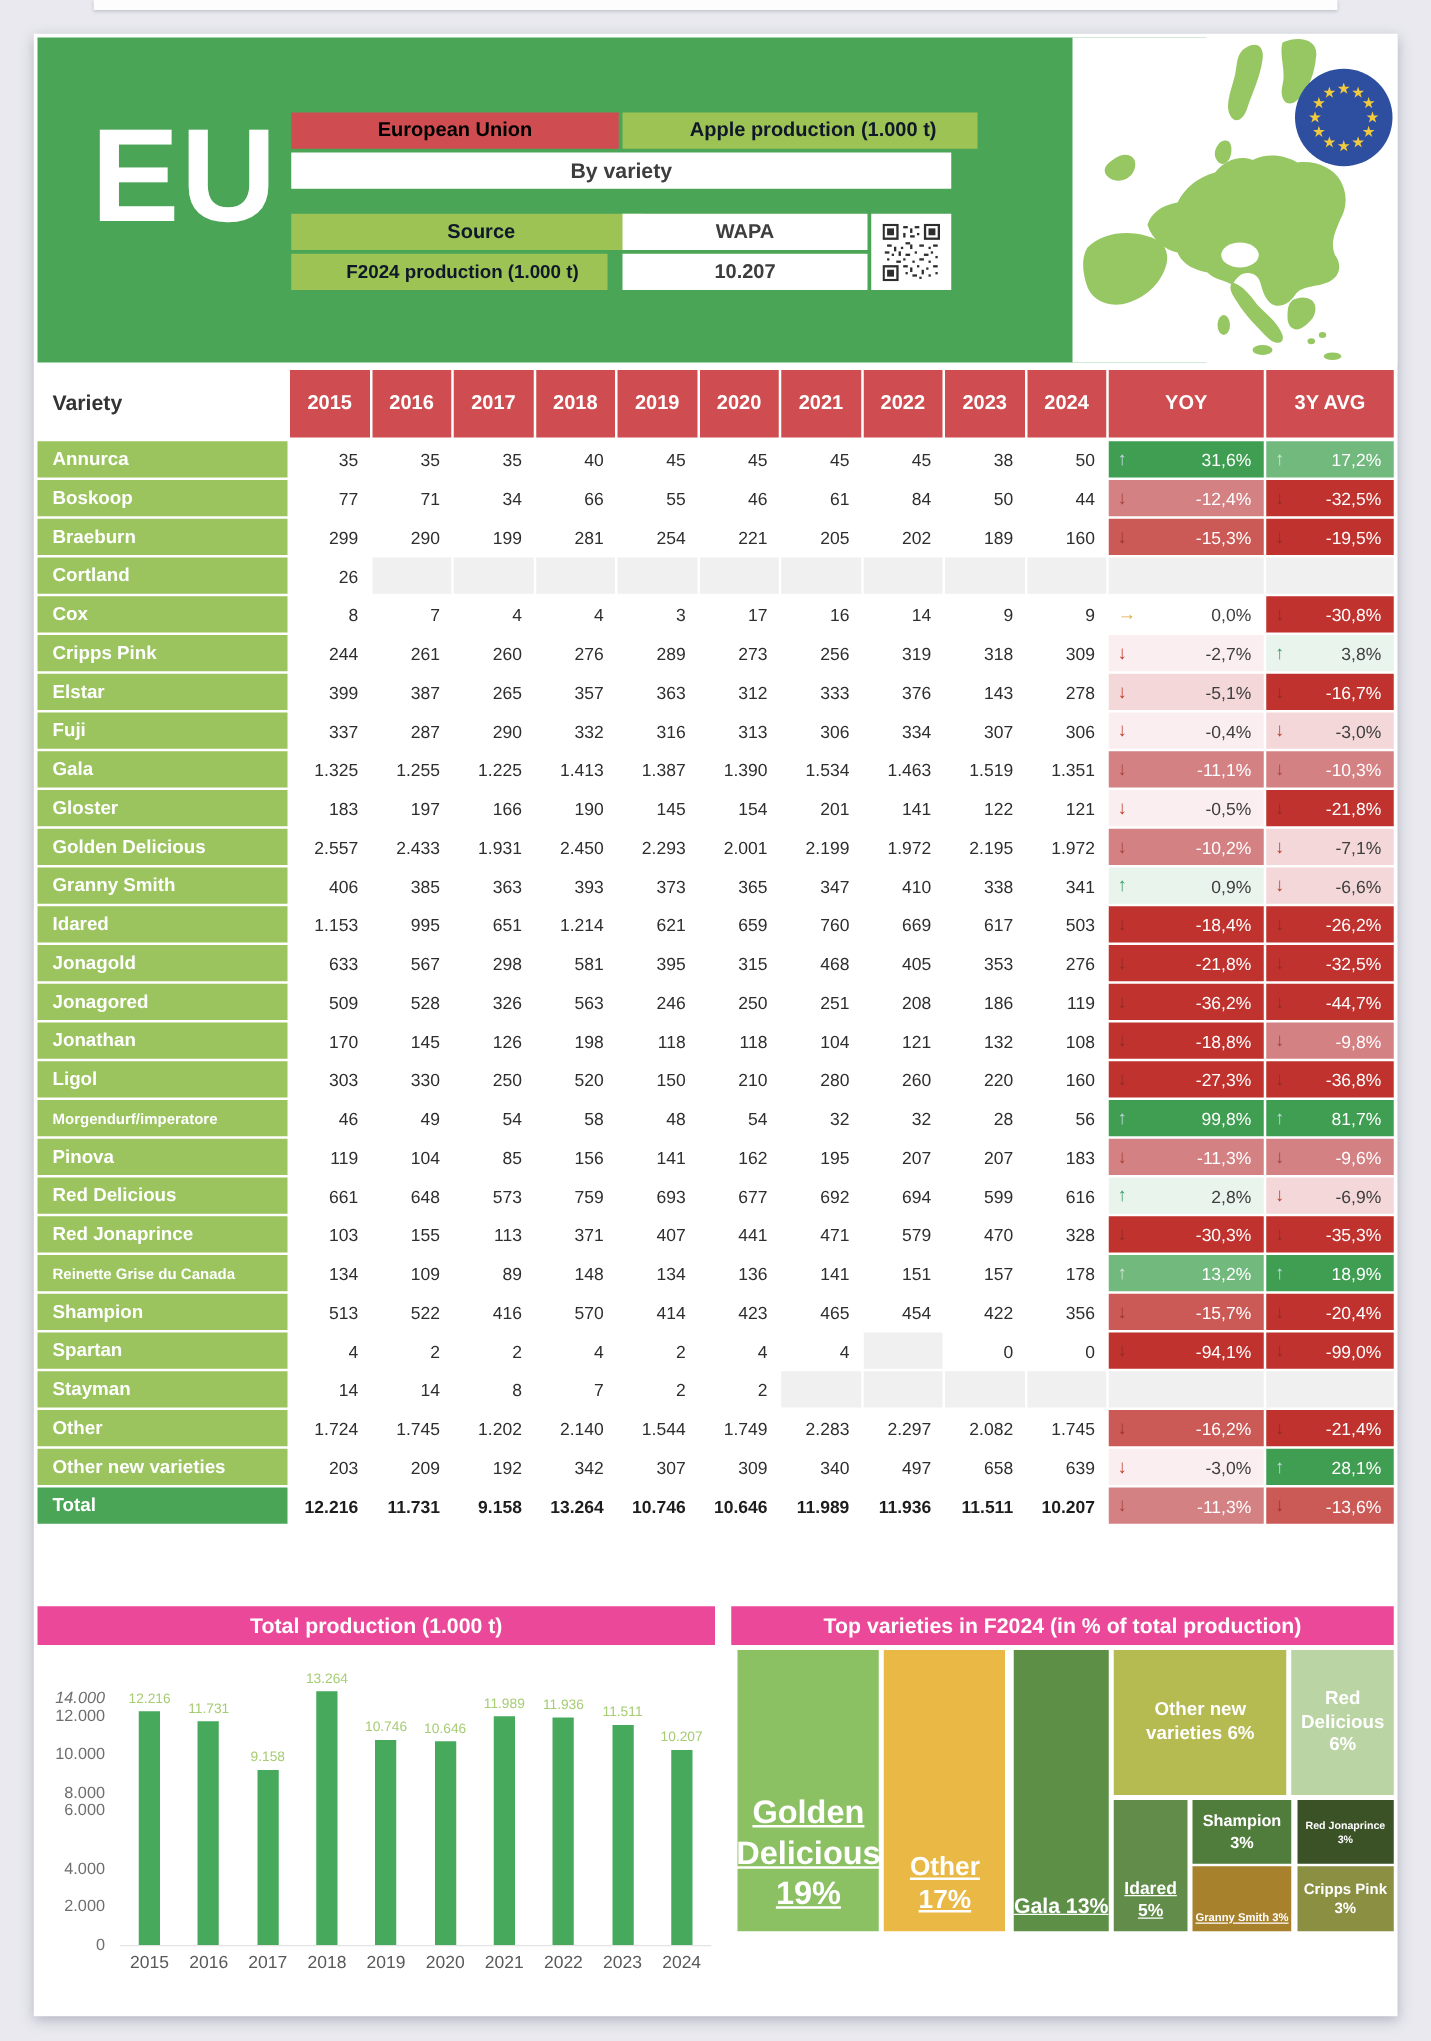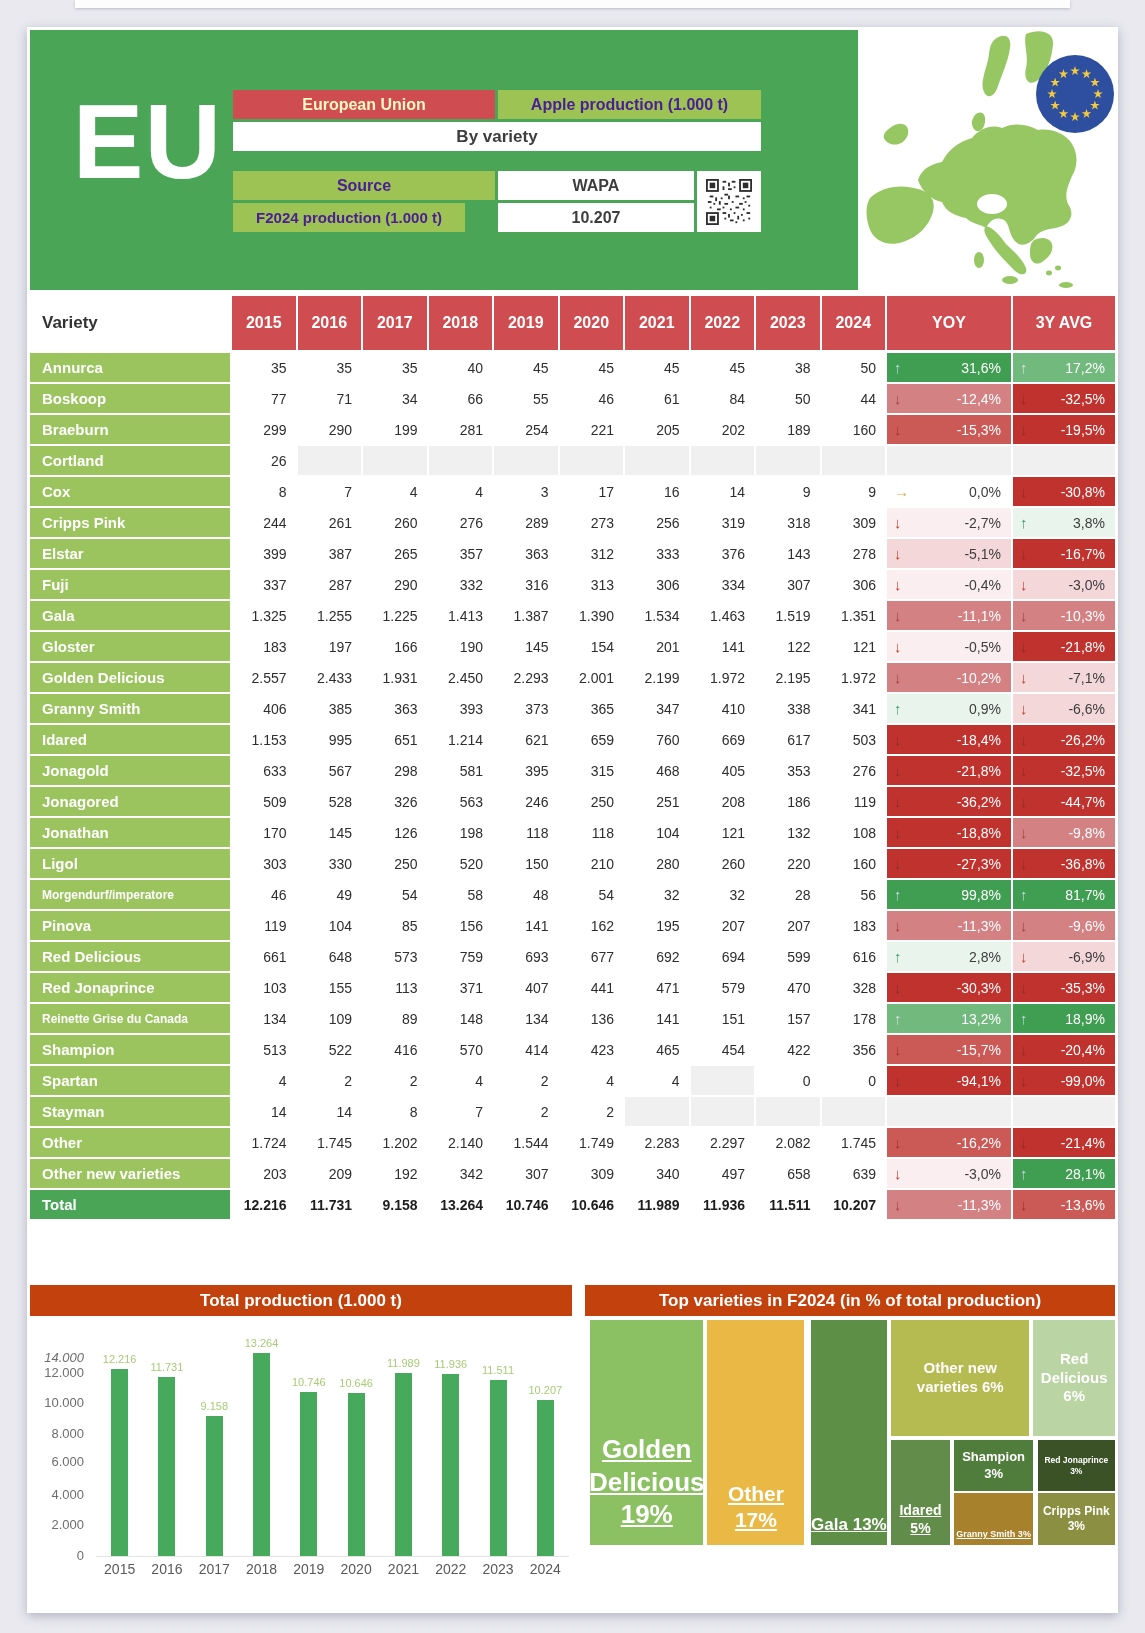--- a/index.html
+++ b/index.html
@@ -10,22 +10,22 @@
   }
   .prev-page{position:absolute;left:75px;top:0;width:995px;height:8px;background:#fdfdfd;box-shadow:0 1px 3px rgba(120,120,140,.4);}
   .page{position:absolute;left:27px;top:27px;width:1091px;height:1586px;background:#ffffff;box-shadow:0 3px 10px rgba(110,110,135,.45);}
 
   
   .hdr-band{position:absolute;left:3px;top:3px;width:935px;height:260px;background:#4aa557;}
   .eu-big{position:absolute;left:25px;top:58px;width:185px;text-align:center;
           font-size:106px;font-weight:bold;color:#fff;line-height:1;letter-spacing:1px;}
   .bx{position:absolute;height:29px;display:flex;align-items:center;justify-content:center;
       font-weight:bold;font-size:16px;}
-  .bx-red{background:#cf4d50;color:#fef9c3;}
-  .bx-lgreen{background:#9cc353;color:#4c1d95;}
+  .bx-red{background:#cf4d50;color:#000000;}
+  .bx-lgreen{background:#9cc353;color:#0f172a;padding-left:21px;}
   .bx-white{background:#fff;color:#3d3d3d;}
   #bx-region{left:206px;top:63px;width:262px;}
   #bx-product{left:471px;top:63px;width:263px;}
   #bx-subtitle{left:206px;top:95px;width:528px;font-size:17px;}
   #bx-source-l{left:206px;top:144px;width:262px;}
   #bx-source-v{left:471px;top:144px;width:196px;}
   #bx-f2024-l{left:206px;top:176px;width:232px;font-size:15px;}
   #bx-f2024-v{left:471px;top:176px;width:196px;}
   .qr-box{position:absolute;left:670px;top:144px;width:64px;height:61px;background:#fff;
           display:flex;align-items:center;justify-content:center;}
@@ -46,21 +46,21 @@
   .vname.sm{font-size:12px;}
   .vname.total{background:#4aa557;}
   .num{background:#fff;color:#2e2e2e;font-size:14px;justify-content:flex-end;padding-right:9px;}
   .num.b{font-weight:bold;color:#1d1d1d;}
   .num.empty{background:#f0f0f0;}
   .pct{font-size:14px;justify-content:space-between;padding:0 10px 0 7px;}
   .pct.empty{background:#f0f0f0;}
   .arr{font-weight:bold;font-size:15px;}
 
   
-  .sect-title{position:absolute;top:1258px;height:31px;background:#c2410c;color:#fff;
+  .sect-title{position:absolute;top:1258px;height:31px;background:#ec4899;color:#fff;
               font-weight:bold;font-size:17px;display:flex;align-items:center;justify-content:center;}
   #st-left{left:3px;width:542px;}
   #st-right{left:558px;width:530px;}
 
   .barchart{position:absolute;left:3px;top:1293px;width:545px;height:265px;}
   .y-axis{position:absolute;left:0;top:4px;width:58px;height:232px;}
   .ytick{position:absolute;right:4px;font-size:13px;color:#6e6e6e;white-space:nowrap;}
   .plot{position:absolute;left:66px;top:4px;width:473px;height:232px;border-bottom:1px solid #e3e3e3;
         display:flex;align-items:flex-end;}
   .slot{flex:1;display:flex;justify-content:center;align-items:flex-end;height:100%;}
@@ -807,21 +807,21 @@
 
   <div class="sect-title" id="st-left">Total production (1.000 t)</div>
   <div class="sect-title" id="st-right">Top varieties in F2024 (in % of total production)</div>
 
   <div class="barchart">
     <div class="y-axis">
         <div class="ytick" style="bottom: 191px; font-style: italic;">14.000</div>
         <div class="ytick" style="bottom: 176.429px;">12.000</div>
         <div class="ytick" style="bottom: 145.857px;">10.000</div>
         <div class="ytick" style="bottom: 115.286px;">8.000</div>
-        <div class="ytick" style="bottom: 87px;">6.000</div>
+        <div class="ytick" style="bottom: 101px;">6.000</div>
         <div class="ytick" style="bottom: 54.1429px;">4.000</div>
         <div class="ytick" style="bottom: 23.5714px;">2.000</div>
         <div class="ytick" style="bottom: -7px;">0</div>
       </div>
     <div class="plot">
         <div class="slot">
           <div class="bar" style="height: 186.73px; background: rgb(71, 169, 92);">
             <div class="bar-label" style="color: rgb(166, 204, 116);">12.216</div>
           </div>
         </div>

